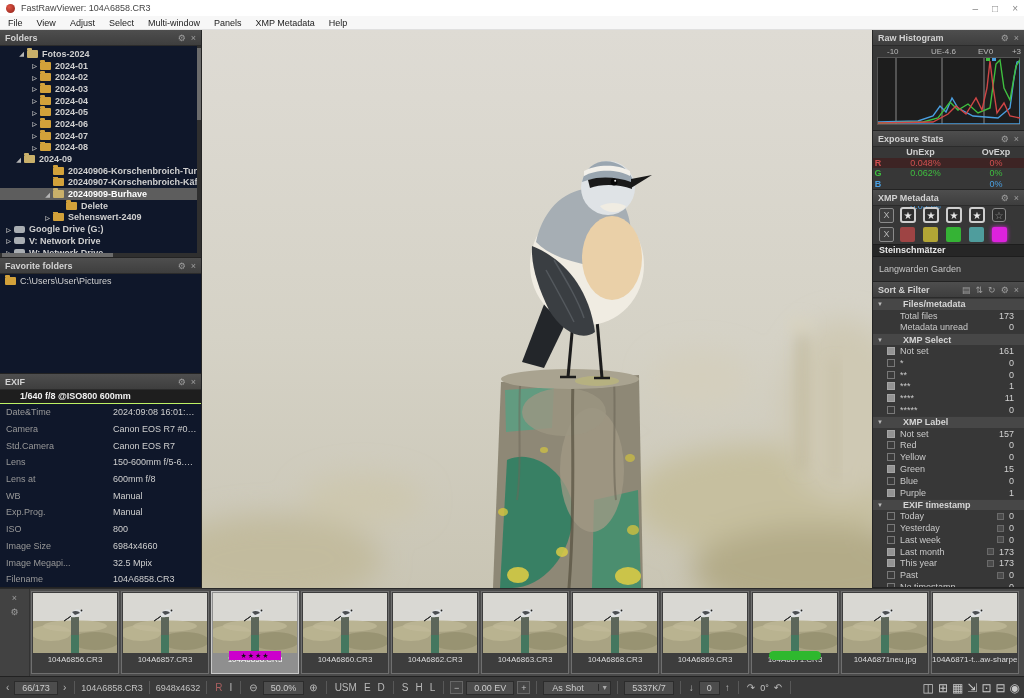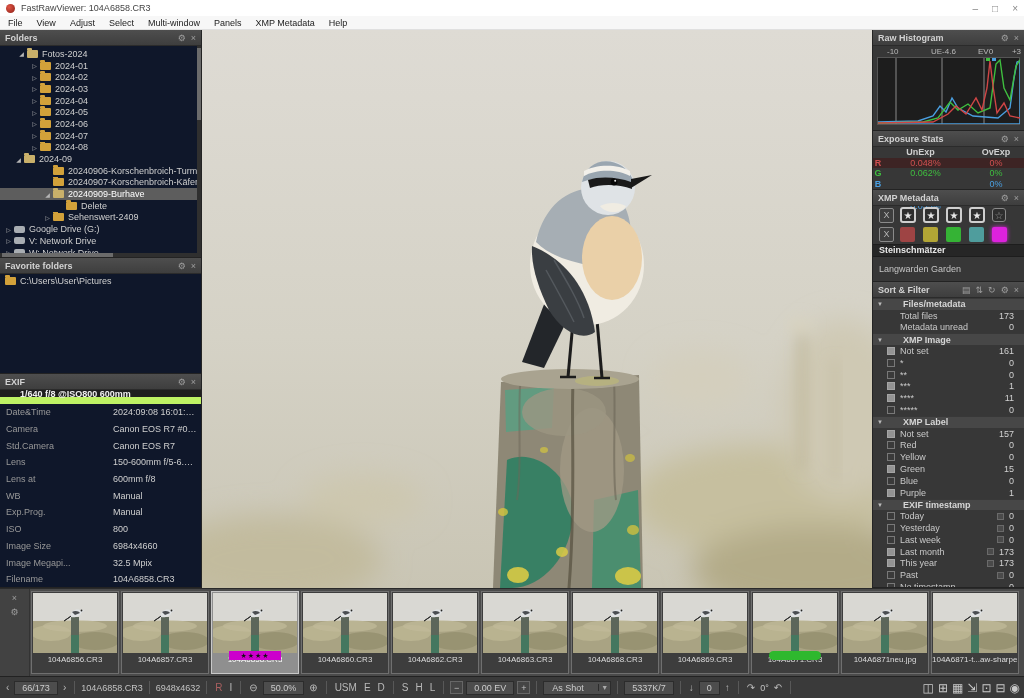--- a/index.html
+++ b/index.html
@@ -23,38 +23,38 @@
   .right { width:152px; flex:0 0 152px; display:flex; flex-direction:column; background:#373737; border-left:1px solid #242424; }
 
   
   .panel { display:flex; flex-direction:column; border-bottom:1px solid #232323; min-height:0; }
   .phead { height:16px; flex:0 0 16px; background:linear-gradient(#4e4e4e,#3e3e3e); display:flex; align-items:center; padding:0 5px; border-bottom:1px solid #2b2b2b; }
   .phead .ptitle { font-weight:bold; color:#d2d2d2; font-size:9px; }
   .phead .picons { margin-left:auto; display:flex; gap:5px; color:#9e9e9e; font-size:9px; }
   .pbody { flex:1 1 auto; min-height:0; overflow:hidden; position:relative; }
 
   
-  .tree { padding-top:2px; }
+  .tree { padding-top:2px;font-weight:bold; }
   .trow { height:11.7px; display:flex; align-items:center; white-space:nowrap; overflow:hidden; color:#cfcfcf; }
   .trow.sel { background:#5d5d5d; color:#fff; }
   .tw { width:9px; text-align:center; font-size:6px; color:#b5b5b5; flex:0 0 9px; }
   .fi { width:11px; height:8px; background:#d2a13a; border-radius:1px; position:relative; display:inline-block; margin:0 4px 0 1px; flex:0 0 11px; }
   .fi::before { content:""; position:absolute; top:-2px; left:0; width:5px; height:2px; background:#d2a13a; border-radius:1px 1px 0 0; }
   .fi.open { background:#c9b06a; } .fi.open::before { background:#c9b06a; }
   .di { width:11px; height:7px; background:#a8adb2; border-radius:2px; display:inline-block; margin:0 4px 0 1px; flex:0 0 11px; }
   .vscroll { position:absolute; right:0; top:0; width:4px; height:100%; background:#2f2f2f; }
   .vscroll .vthumb { position:absolute; top:2px; left:0; width:4px; height:34%; background:#6b6b6b; }
   .hscroll { position:absolute; left:0; bottom:0; height:4px; width:100%; background:#2f2f2f; }
   .hscroll .hthumb { position:absolute; left:2px; top:0; height:4px; width:55%; background:#6b6b6b; }
 
   
   .favrow { height:13px; display:flex; align-items:center; padding-left:4px; color:#cfcfcf; }
 
   
-  .exif-summary { height:14px; background:#1e1e1e; color:#f0f0f0; font-weight:bold; display:flex; align-items:center; padding-left:20px; border-bottom:7px solid #bef264; }
+  .exif-summary { height:14px; background:#1e1e1e; color:#f0f0f0; font-weight:bold; display:flex; align-items:center; padding-left:20px; border-bottom:1px solid #bef264; }
   .exrow { height:16.7px; display:flex; align-items:center; padding:0 4px 0 6px;gap:33px; }
   .exrow .k { width:74px; flex:0 0 74px; color:#989898; }
   .exrow .v { color:#cfcfcf; white-space:nowrap; overflow:hidden; text-overflow:ellipsis; }
 
   
   .hscale { height:11px; display:flex; align-items:center; position:relative; padding:0 4px; color:#b9b9b9; font-size:8px; }
   .hscale .t-10 { position:absolute; left:14px; } .hscale .t-ue { position:absolute; left:58px; }
   .hscale .t-ev { position:absolute; left:105px; } .hscale .t-p3 { position:absolute; right:3px; }
   .hplot { margin:0 4px 4px 4px; height:68px; background:#1d1d1d; border:1px solid #555; position:relative; }
   .hplot svg { display:block; }
@@ -511,21 +511,21 @@
               <span class="sfl">Total files</span>
               <span class="sfc">173</span>
             </div>
             <div class="sfrow">
               <span class="cb none"></span>
               <span class="sfl">Metadata unread</span>
               <span class="sfc">0</span>
             </div>
             <div class="sf-section-h">
               <span class="sf-arrow">▼</span>
-              <span>XMP Image</span>
+              <span>XMP Select</span>
             </div>
             <div class="sfrow">
               <span class="cb on"></span>
               <span class="sfl">Not set</span>
               <span class="sfc">161</span>
             </div>
             <div class="sfrow">
               <span class="cb"></span>
               <span class="sfl">*</span>
               <span class="sfc">0</span>

